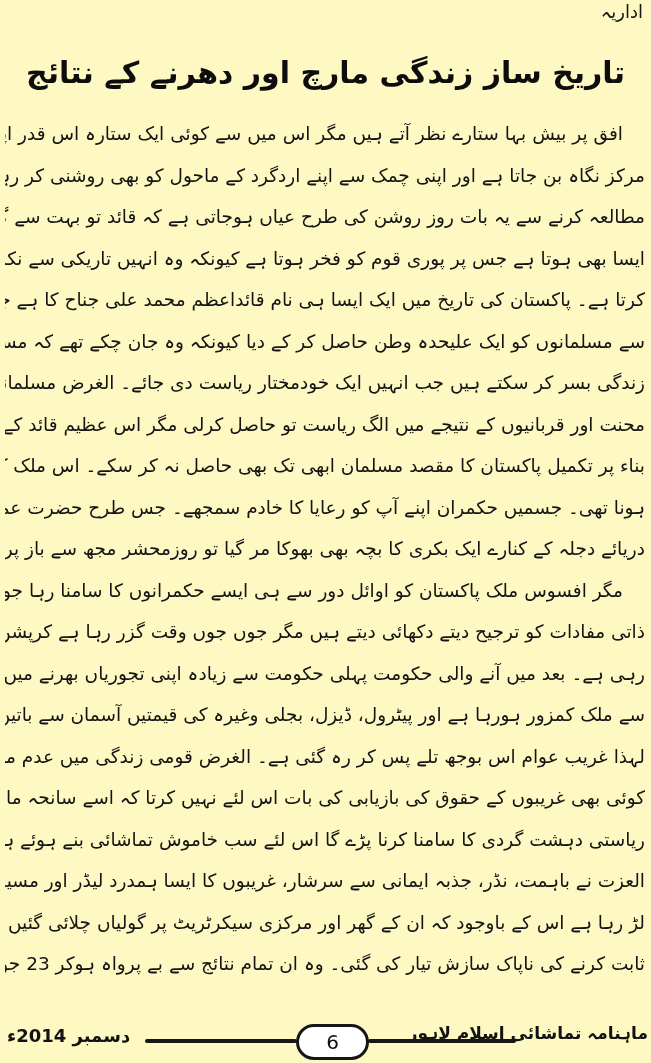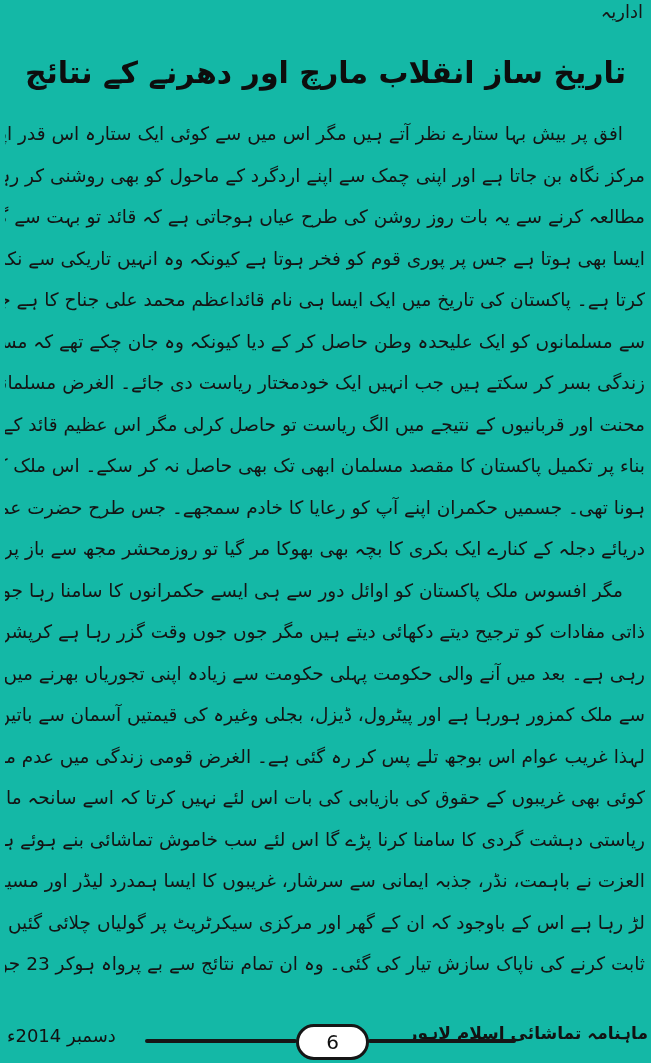--- a/index.html
+++ b/index.html
@@ -3,21 +3,21 @@
 <meta charset="utf-8">
 <style>
   * { margin: 0; padding: 0; box-sizing: border-box; }
   html, body { background: #e8e8e8; }
   body { font-family: "DejaVu Sans", sans-serif; }
 
   .page {
     position: relative;
     width: 651px;
     height: 1063px;
-    background: #14b8a6;
+    background: #fef9c3;
     color: #111111;
     overflow: hidden;
     direction: rtl;
   }
 
   .kicker {
     position: absolute;
     top: 1px;
     right: 8px;
     font-size: 18px;
@@ -95,34 +95,34 @@
     justify-content: center;
     font-size: 20px;
     color: #111111;
   }
 
   .footer-date {
     position: absolute;
     top: 10px;
     left: 7px;
     font-size: 18px;
-    font-weight: normal;
+    font-weight: bold;
     color: #121212;
     direction: rtl;
     white-space: nowrap;
   }
 </style>
 </head>
 <body>
 
 <div class="page">
 
   <div class="kicker">اداریہ</div>
 
-  <h1 class="title">تاریخ ساز انقلاب مارچ اور دھرنے کے نتائج</h1>
+  <h1 class="title">تاریخ ساز زندگی مارچ اور دھرنے کے نتائج</h1>
 
   <div class="article-body">
     <div class="text-line indent">افق پر بیش بہا ستارے نظر آتے ہیں مگر اس میں سے کوئی ایک ستارہ اس قدر اپنی چمک رکھتا ہے کہ وہ</div>
     <div class="text-line">مرکز نگاہ بن جاتا ہے اور اپنی چمک سے اپنے اردگرد کے ماحول کو بھی روشنی کر رہا ہوتا ہے اسی طرح تاریخ کا</div>
     <div class="text-line">مطالعہ کرنے سے یہ بات روز روشن کی طرح عیاں ہوجاتی ہے کہ قائد تو بہت سے گزرے ہیں مگر کوئی ایک قائد</div>
     <div class="text-line">ایسا بھی ہوتا ہے جس پر پوری قوم کو فخر ہوتا ہے کیونکہ وہ انہیں تاریکی سے نکال کر روشنی و خوشحالی کی طرف گامزن</div>
     <div class="text-line">کرتا ہے۔ پاکستان کی تاریخ میں ایک ایسا ہی نام قائداعظم محمد علی جناح کا ہے جنہوں نے اپنی تمام تر کاوشوں</div>
     <div class="text-line">سے مسلمانوں کو ایک علیحدہ وطن حاصل کر کے دیا کیونکہ وہ جان چکے تھے کہ مسلمان اسی صورت میں آزادی سے</div>
     <div class="text-line">زندگی بسر کر سکتے ہیں جب انہیں ایک خودمختار ریاست دی جائے۔ الغرض مسلمانوں نے اپنے عظیم قائد کی انتھک</div>
     <div class="text-line">محنت اور قربانیوں کے نتیجے میں الگ ریاست تو حاصل کرلی مگر اس عظیم قائد کے ساتھ زندگی نے وفا نہ کی جس کی</div>

